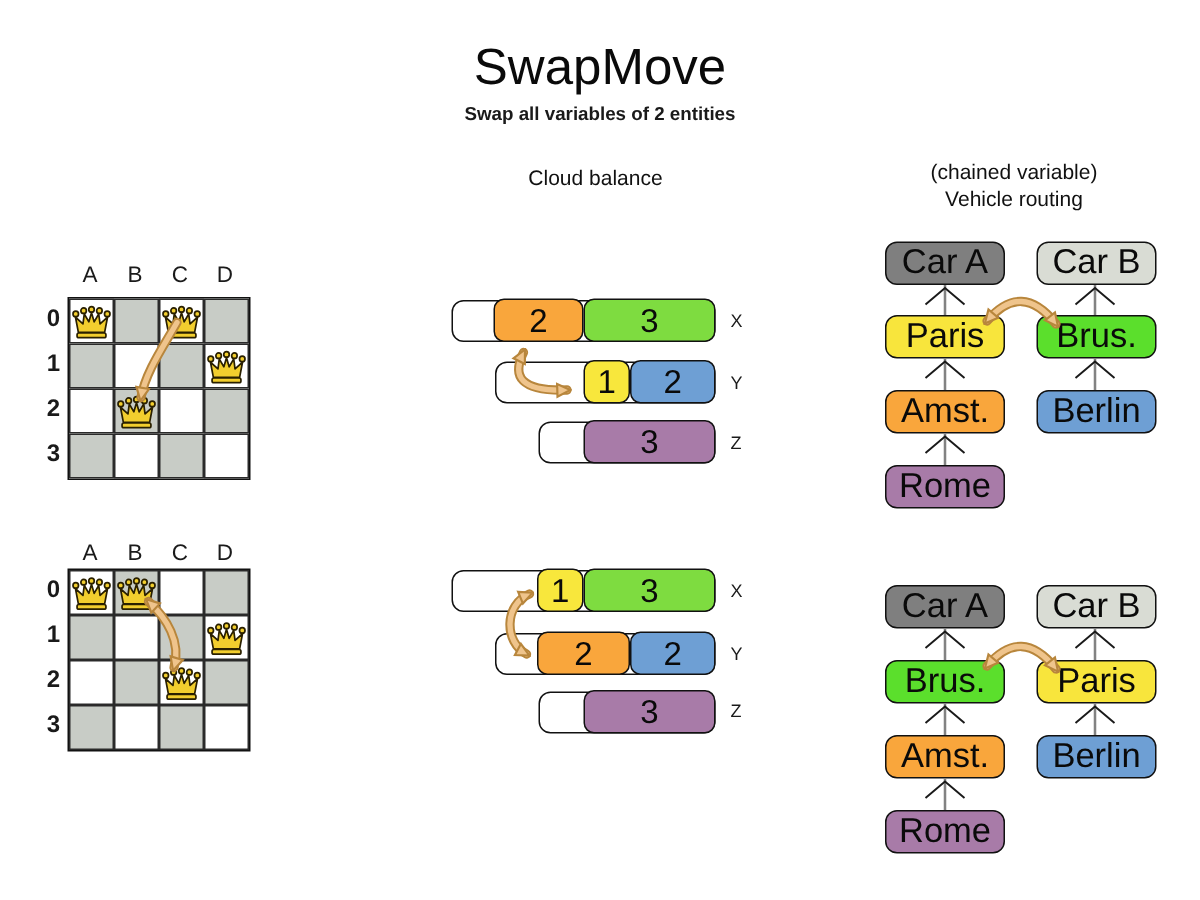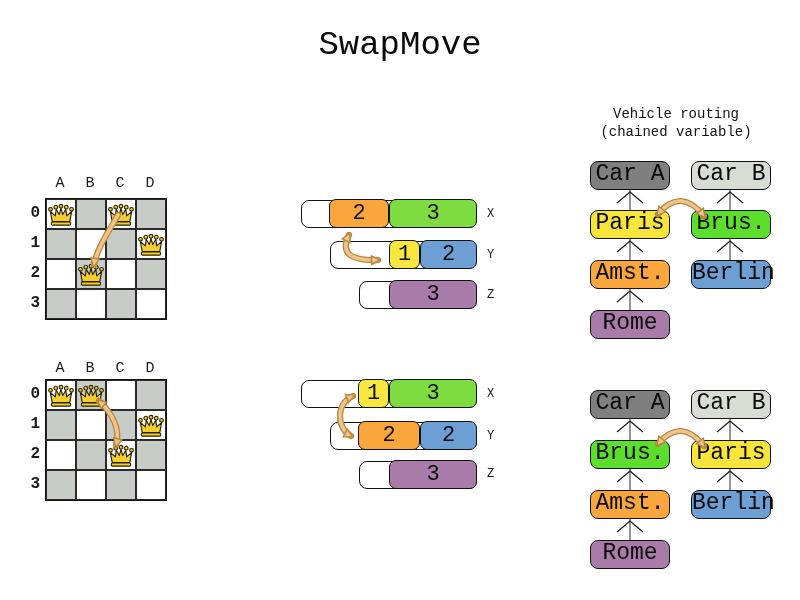--- a/index.html
+++ b/index.html
@@ -1,17 +1,17 @@
 <!DOCTYPE html>
 <html style="--board-gray: #C8CCC6; --queen-gold: #F2CE2E; --arrow-fill: #EFC48C; --arrow-stroke: #B8863C;"><head>
 <meta charset="utf-8">
 <style>
   html,body{margin:0;padding:0;background:#fff;}
   #page{position:relative;width:800px;height:600px;background:#fff;overflow:hidden;
-        font-family:Liberation Mono, monospace;color:#111;}
+        font-family:Liberation Sans, sans-serif;color:#111;}
   .abs{position:absolute;}
   .title{top:26px;left:0;width:800px;text-align:center;font-size:34px;font-weight:400;color:#0a0a0a;}
   .subtitle{top:69px;left:0;width:800px;text-align:center;font-size:12.5px;font-weight:700;color:#1a1a1a;}
   .col-header{font-size:14px;text-align:center;color:#111;}
   
   .board{box-sizing:content-box;width:120px;height:120px;border:1.6px solid #111;background:#fff;}
   .board .cell{position:absolute;width:30px;height:30px;box-sizing:border-box;border:0.8px solid #2a2a2a;}
   .board .cell.dark{background:var(--board-gray);}
   .queen{position:absolute;width:28px;height:24px;}
   .col-strip{display:flex;width:120px;height:16px;}
@@ -31,24 +31,26 @@
   .arc-over{fill:none;stroke:var(--arrow-fill);stroke-width:3.6;stroke-linecap:round;}
   .chain-line{stroke:#828282;stroke-width:1.7;}
   .chain-chevron{fill:none;stroke:#1a1a1a;stroke-width:1.3;}
 </style>
 </head>
 <body>
 
 <div id="page">
 
   <div class="abs title">SwapMove</div>
-
+  <div class="abs subtitle">Swap all variables of 2 entities</div>
+
+  <div class="abs col-header" style="left:327px;top:110px;width:140px;">Cloud balance</div>
   <div class="abs col-header" style="left:596px;top:105px;width:160px;line-height:18px;">
+    <div>(chained variable)</div>
     <div>Vehicle routing</div>
-    <div>(chained variable)</div>
   </div>
 
   <div class="abs col-strip" style="left:45px;top:175px;">
       <span>A</span>
       <span>B</span>
       <span>C</span>
       <span>D</span>
     </div>
   <div class="abs row-strip" style="left:20px;top:198px;">
       <span>0</span>

